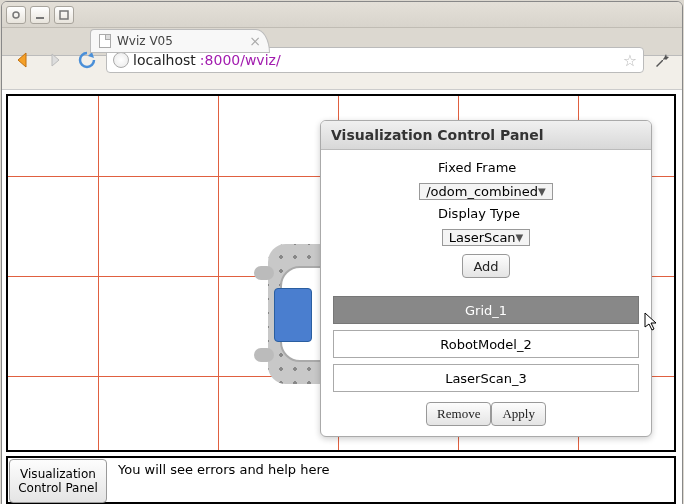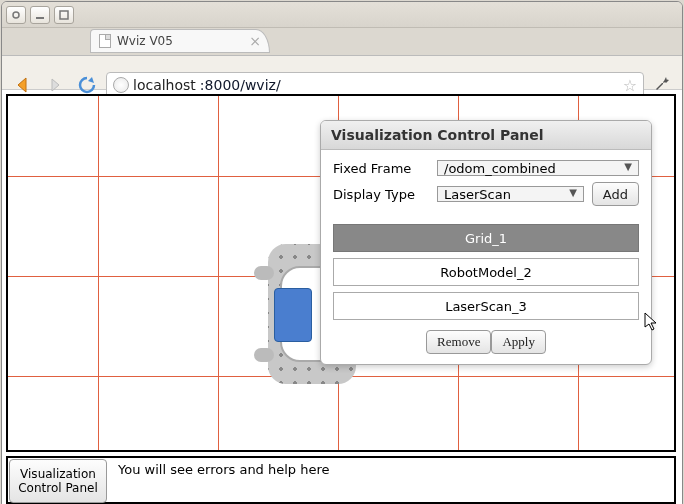--- a/index.html
+++ b/index.html
@@ -58,21 +58,21 @@
     bottom: -1px;
   }
   .tab .doc-icon { width:12px; height:14px; border:1px solid #aaa; background:#fff; position:relative; }
   .tab .doc-icon::after { content:''; position:absolute; top:0; right:0; width:4px; height:4px; background:#ddd; border-left:1px solid #aaa; border-bottom:1px solid #aaa; }
   .tab .close { margin-left:auto; color:#aaa; font-size:14px; }
   .toolbar {
     height: 34px;
     background: #f2efe9;
     border-bottom: 1px solid #ccc;
     display: flex;
-    align-items: flex-start;
+    align-items: flex-end;
     padding: 16px 8px;
     gap: 6px;
   }
   .navbtn {
     width: 26px; height: 26px;
     display:flex; align-items:center; justify-content:center;
     border-radius:3px;
   }
   .navbtn svg { display:block; }
   .addressbar {
@@ -85,21 +85,21 @@
     align-items: center;
     padding: 0 6px;
     gap: 4px;
     font-size: 14px;
   }
   .addr-globe {
     width:16px; height:16px; border:1px solid #aaa; border-radius:50%;
     background: radial-gradient(#fff, #e8e8e8);
   }
   .addr-host { color:#222; }
-  .addr-path { color:#0f172a; }
+  .addr-path { color:#a21caf; }
   .star { color:#bbb; font-size:16px; margin-left:auto; }
   .wrench { width:24px; height:24px; display:flex; align-items:center; justify-content:center; }
   .content {
     background: #fff;
     padding: 4px;
   }
   .viz-outer {
     border: 2px solid #000;
     width: 670px;
     height: 358px;
@@ -151,25 +151,25 @@
   .panel-header {
     background: linear-gradient(#f0f0f0, #d8d8d8);
     border-bottom: 1px solid #bbb;
     border-radius: 5px 5px 0 0;
     padding: 6px 10px;
     font-weight: bold;
     font-size: 14px;
     color: #333;
   }
   .panel-body { padding: 10px 12px 4px 12px; }
-  .form-row { display:flex; align-items:center; gap:8px; margin-bottom:6px; font-size:13px; }
+  .form-row { display:flex; align-items:center; gap:8px; margin-bottom:6px; font-size:13px;flex-direction:column; }
   .form-row label { width: 96px; }
   .select {
     flex:1; height:16px; border:1px solid #999; background:#f4f4f4;
-    display:flex; align-items:flex-start; padding:0 6px; font-size:13px;
+    display:flex; align-items:center; padding:0 6px; font-size:13px;
     justify-content:space-between;
   }
   .select .caret { font-size:10px; color:#555; }
   .btn {
     height:24px; padding:10px 10px;
     border:1px solid #999; border-radius:4px;
     background: linear-gradient(#fdfdfd, #e4e4e4);
     font-size:13px; color:#222;
     display:inline-flex; align-items:center; justify-content:center;
   }

